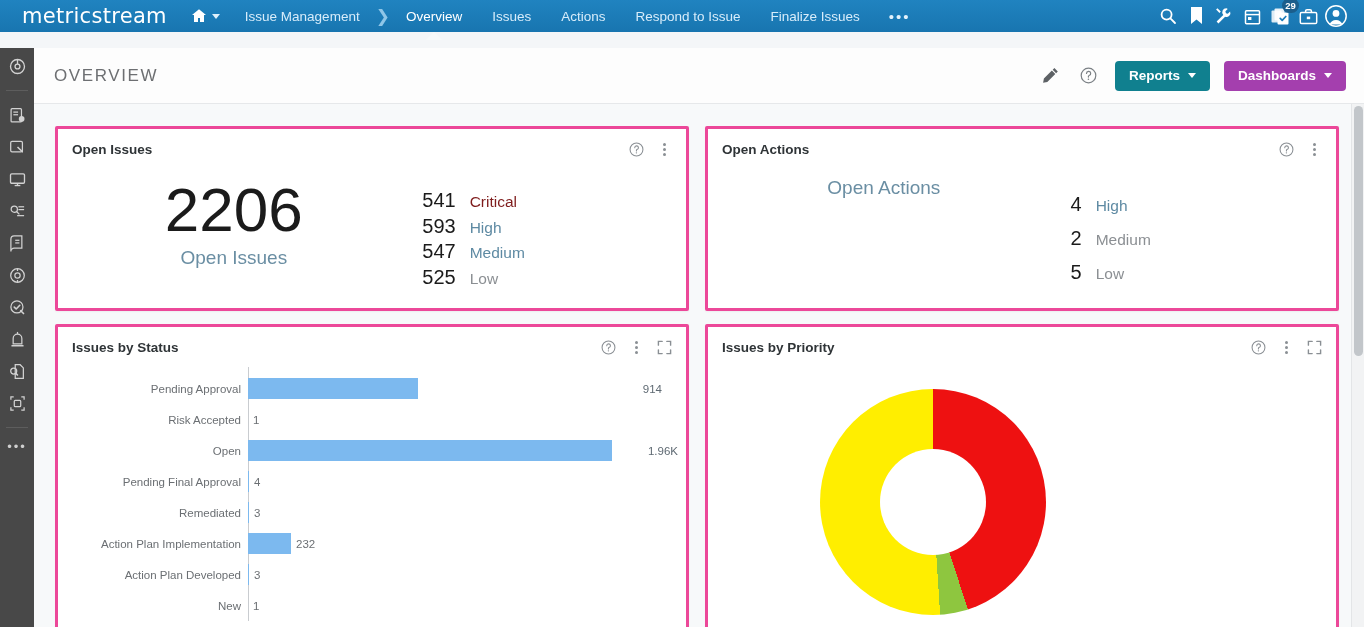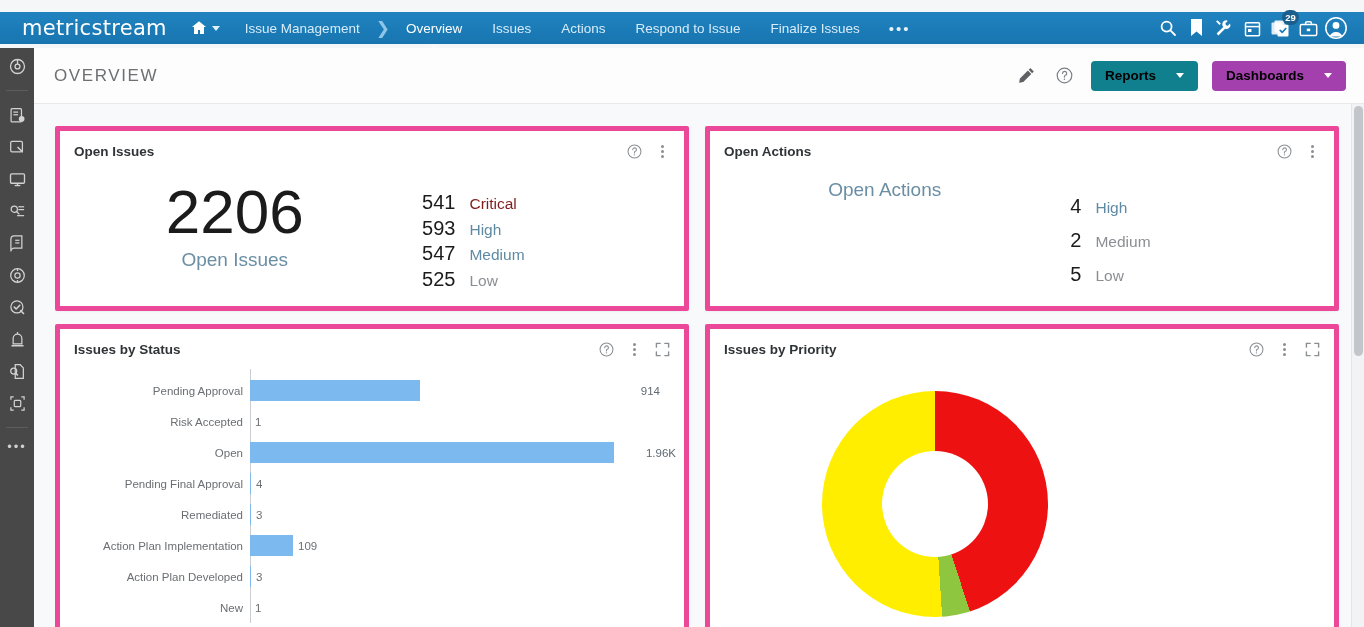--- a/index.html
+++ b/index.html
@@ -6,21 +6,21 @@
   html,body { width:1364px; height:627px; overflow:hidden; }
   body {
     font-family: "Liberation Sans", sans-serif;
     background:#f4f6f8;
     color:#333;
     -webkit-font-smoothing:antialiased;
   }
 
   
   .topbar{
-    position:absolute; left:0; top:12px; width:1364px; height:32px;
+    position:absolute; left:0; top:0; width:1364px; height:32px;
     background:#1c7cba;
     background:linear-gradient(180deg,#2083c0 0%,#1875b0 100%);
     display:flex; align-items:center;text-align:right;
   }
   .brand{
     color:#fff; font-size:21px; letter-spacing:.3px;
     padding-left:22px; padding-right:14px; font-weight:400;
     font-family:"DejaVu Sans", sans-serif;
   }
   .home-btn{ display:flex; align-items:center; gap:5px; padding:0 10px; height:48px; }
@@ -60,31 +60,31 @@
   
   .pagehdr{
     position:absolute; left:34px; top:48px; width:1330px; height:56px;
     background:#fdfdfd; border-bottom:1px solid #e6e8ea;
     display:flex; align-items:center;
   }
   .pagetitle{ color:#6d6f72; font-size:17px; letter-spacing:1.6px; padding-left:20px; font-weight:400; }
   .hdr-actions{ margin-left:auto; display:flex; align-items:center; gap:14px; padding-right:18px; }
   .iconbtn{ width:24px;height:24px;display:flex;align-items:center;justify-content:center;color:#6b6f73; }
   .btn{
-    height:30px; border-radius:4px; color:#000000; font-size:13.5px; font-weight:bold;
-    display:flex; align-items:center; gap:20px; padding:0 14px; border:none;
+    height:30px; border-radius:4px; color:#ffffff; font-size:13.5px; font-weight:bold;
+    display:flex; align-items:center; gap:8px; padding:0 14px; border:none;
     font-family:"Liberation Sans",sans-serif;
   }
   .btn .caret{ width:0;height:0;border-left:4px solid transparent;border-right:4px solid transparent;border-top:5px solid #fff; }
 
   
   .canvas{ position:absolute; left:34px; top:104px; width:1330px; height:523px; background:#f7f9fa; }
 
   .card{
-    position:absolute; background:#fff; border:5px solid #ec4899; border-radius:2px;
+    position:absolute; background:#fff; border:3px solid #ec4899; border-radius:2px;
     box-shadow:0 1px 2px rgba(0,0,0,.045);
   }
   .card-hd{ height:40px; display:flex; align-items:center; padding:0 14px 0 14px; }
   .card-title{ font-size:13.5px; color:#2f3437; font-weight:bold; }
   .card-tools{ margin-left:auto; display:flex; align-items:center; gap:12px; color:#8a8f94; }
   .tool{ width:16px;height:16px;display:flex;align-items:center;justify-content:center; }
   .kebab{ display:flex; flex-direction:column; gap:2px; align-items:center; }
   .kebab i{ width:3px;height:3px;background:#8a8f94;border-radius:50%;display:block; }
 
   
@@ -446,21 +446,21 @@
           <div class="blabel">Remediated</div>
           <div class="bwrap">
             <div class="bar" style="width: 1px; background: rgb(124, 185, 239);"></div>
             <span class="bval">3</span>
           </div>
         </div>
         <div class="brow">
           <div class="blabel">Action Plan Implementation</div>
           <div class="bwrap">
             <div class="bar" style="width: 43px; background: rgb(124, 185, 239);"></div>
-            <span class="bval">109</span>
+            <span class="bval">232</span>
           </div>
         </div>
         <div class="brow">
           <div class="blabel">Action Plan Developed</div>
           <div class="bwrap">
             <div class="bar" style="width: 1px; background: rgb(124, 185, 239);"></div>
             <span class="bval">3</span>
           </div>
         </div>
         <div class="brow">

